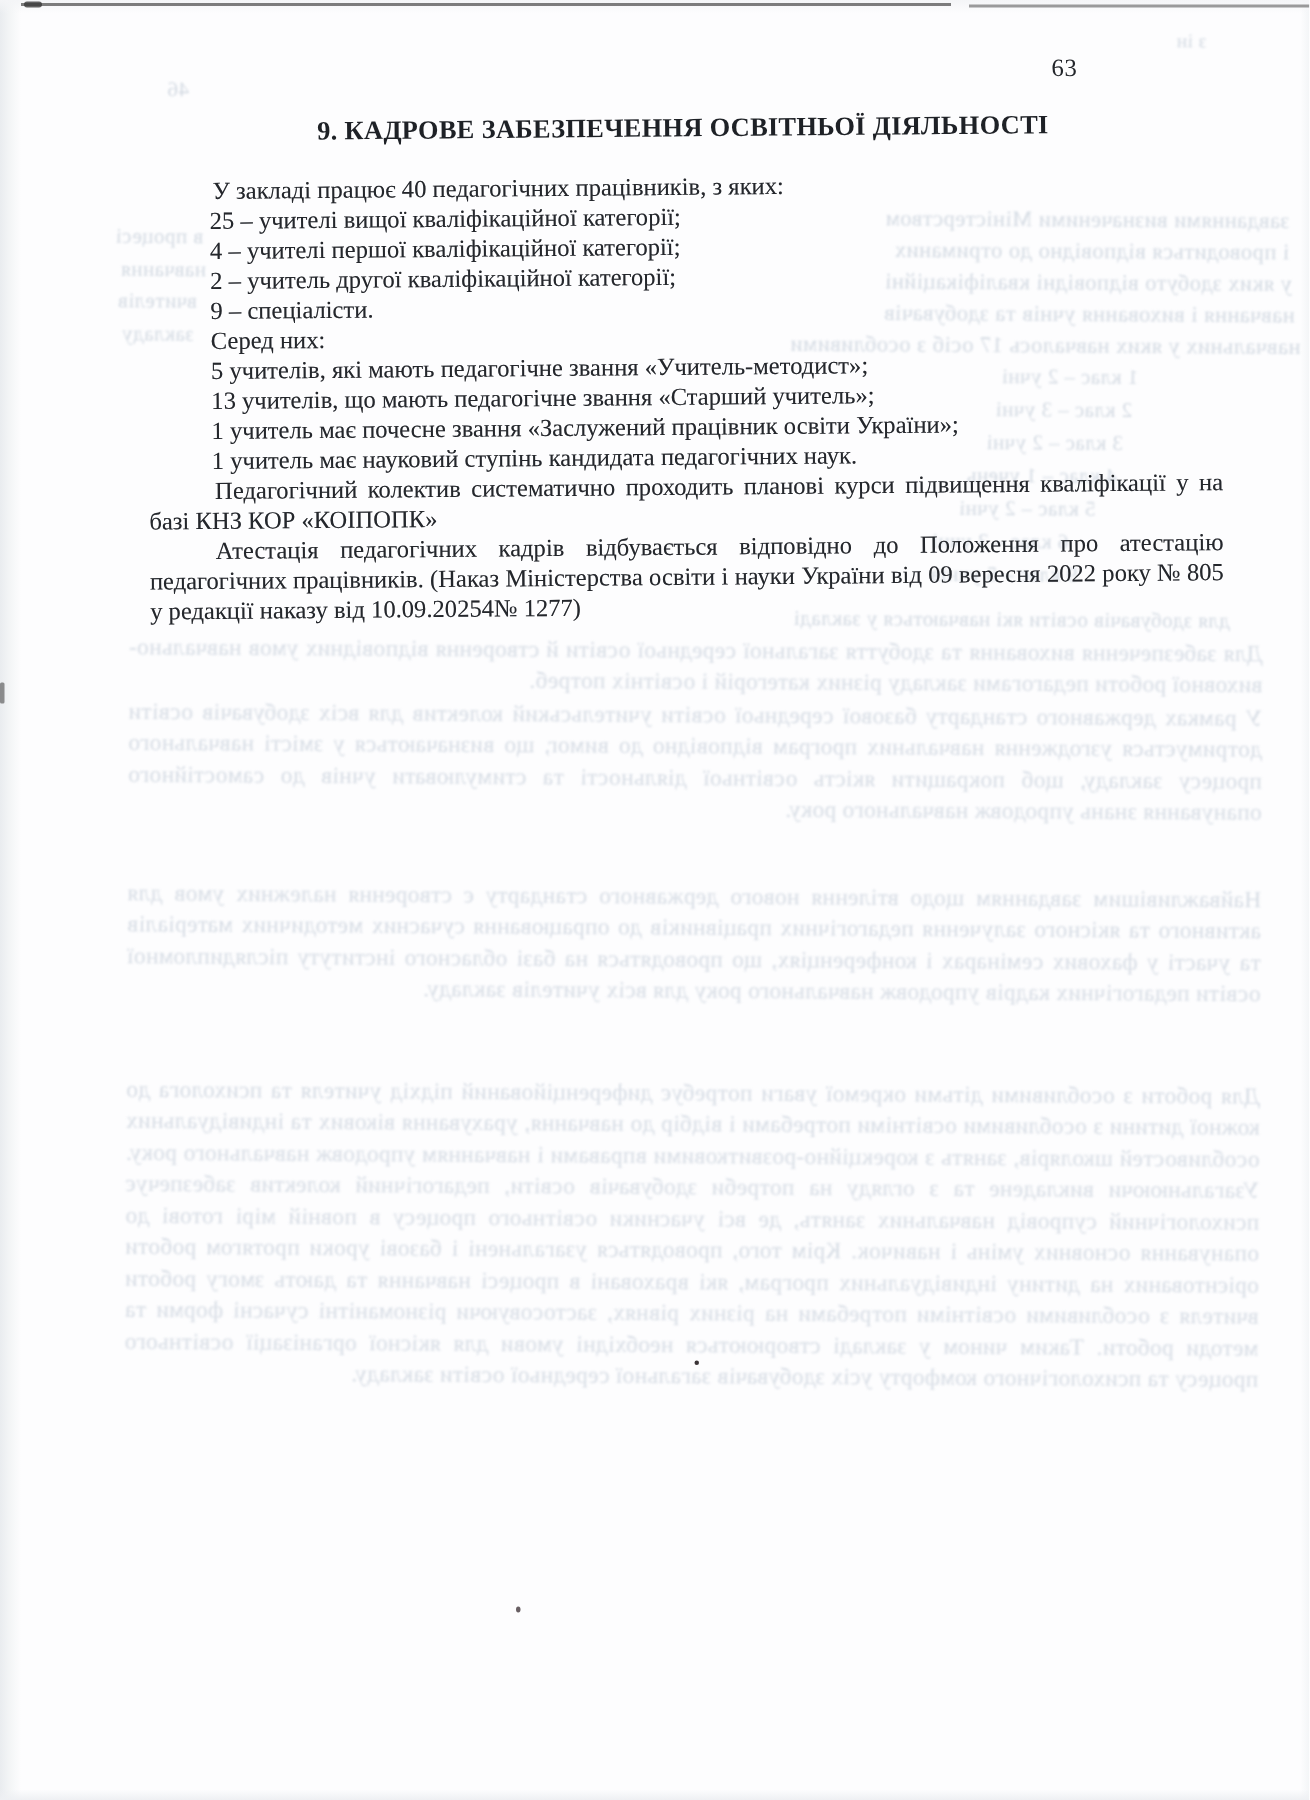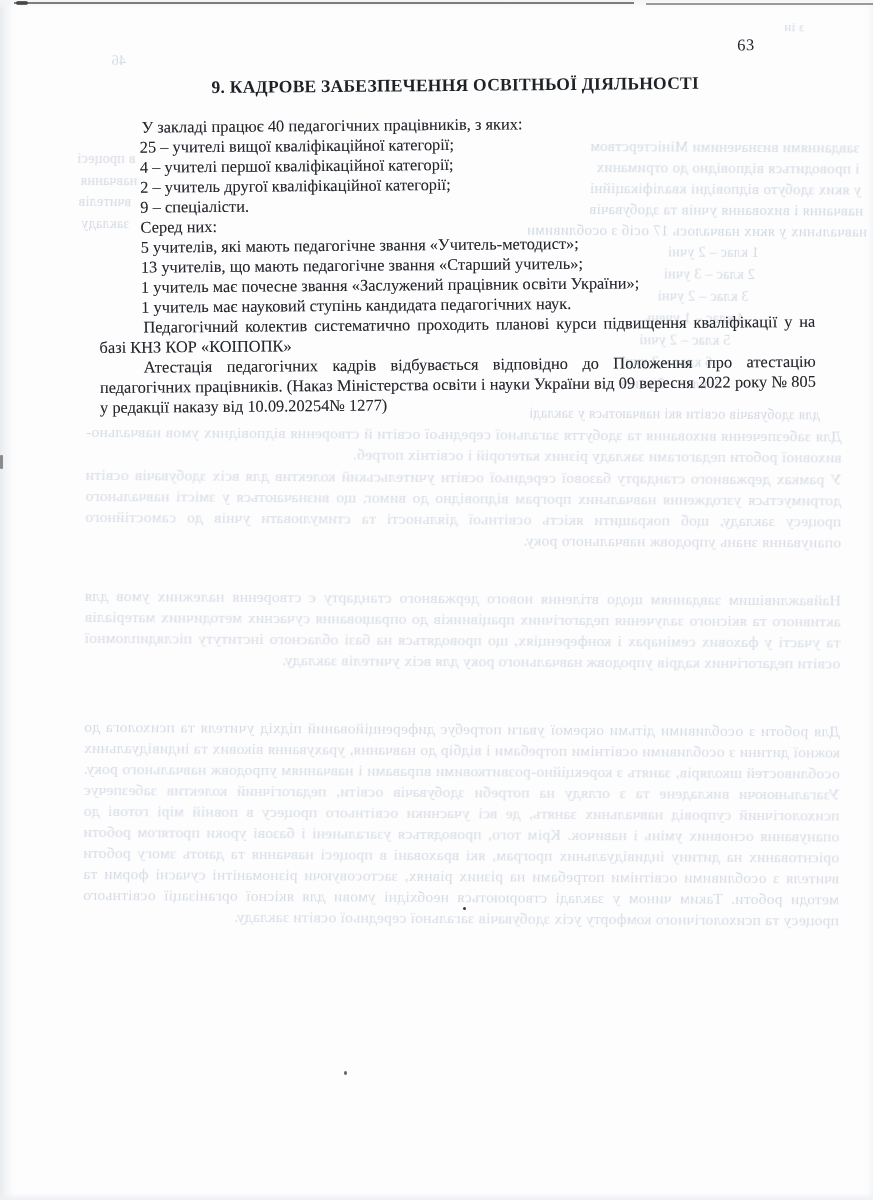--- a/index.html
+++ b/index.html
@@ -31,21 +31,21 @@
   .ghost-frag{position:absolute;white-space:nowrap;overflow:hidden;
     color:#b9c4d1;opacity:.62;filter:blur(.55px);transform:scaleX(-1);
     font-size:15px;line-height:18px;letter-spacing:.3px;}
   .ghost-para{position:absolute;color:#bcc6d3;opacity:.6;filter:blur(.6px);
     transform:scaleX(-1);font-size:15.6px;line-height:21px;text-align:justify;
     letter-spacing:.2px;overflow:hidden;}
 
   
   #content{position:absolute;left:0;top:0;width:873px;height:1200px;
     transform:rotate(-.5deg);transform-origin:100px 400px;color:#23262b;}
-  .pageno{position:absolute;left:704px;top:41px;width:90px;text-align:center;
+  .pageno{position:absolute;left:704px;top:41px;width:90px;
     font-size:16.5px;letter-spacing:.5px;}
   h1.heading{position:absolute;left:100px;top:78px;width:716px;margin:0;
     text-align:center;font-size:17.6px;font-weight:bold;letter-spacing:.2px;color:#1e2126;}
   #body-col{position:absolute;left:100px;top:118px;width:716px;}
   .bp{margin:0;font-size:16.4px;line-height:20px;color:#24272c;
       text-shadow:0 0 .4px rgba(40,40,46,.35);}
   .bp.indent{text-indent:44px;}
   .bp.justify{text-align:justify;}
   .bp.list{padding-left:42px;}
 </style>

